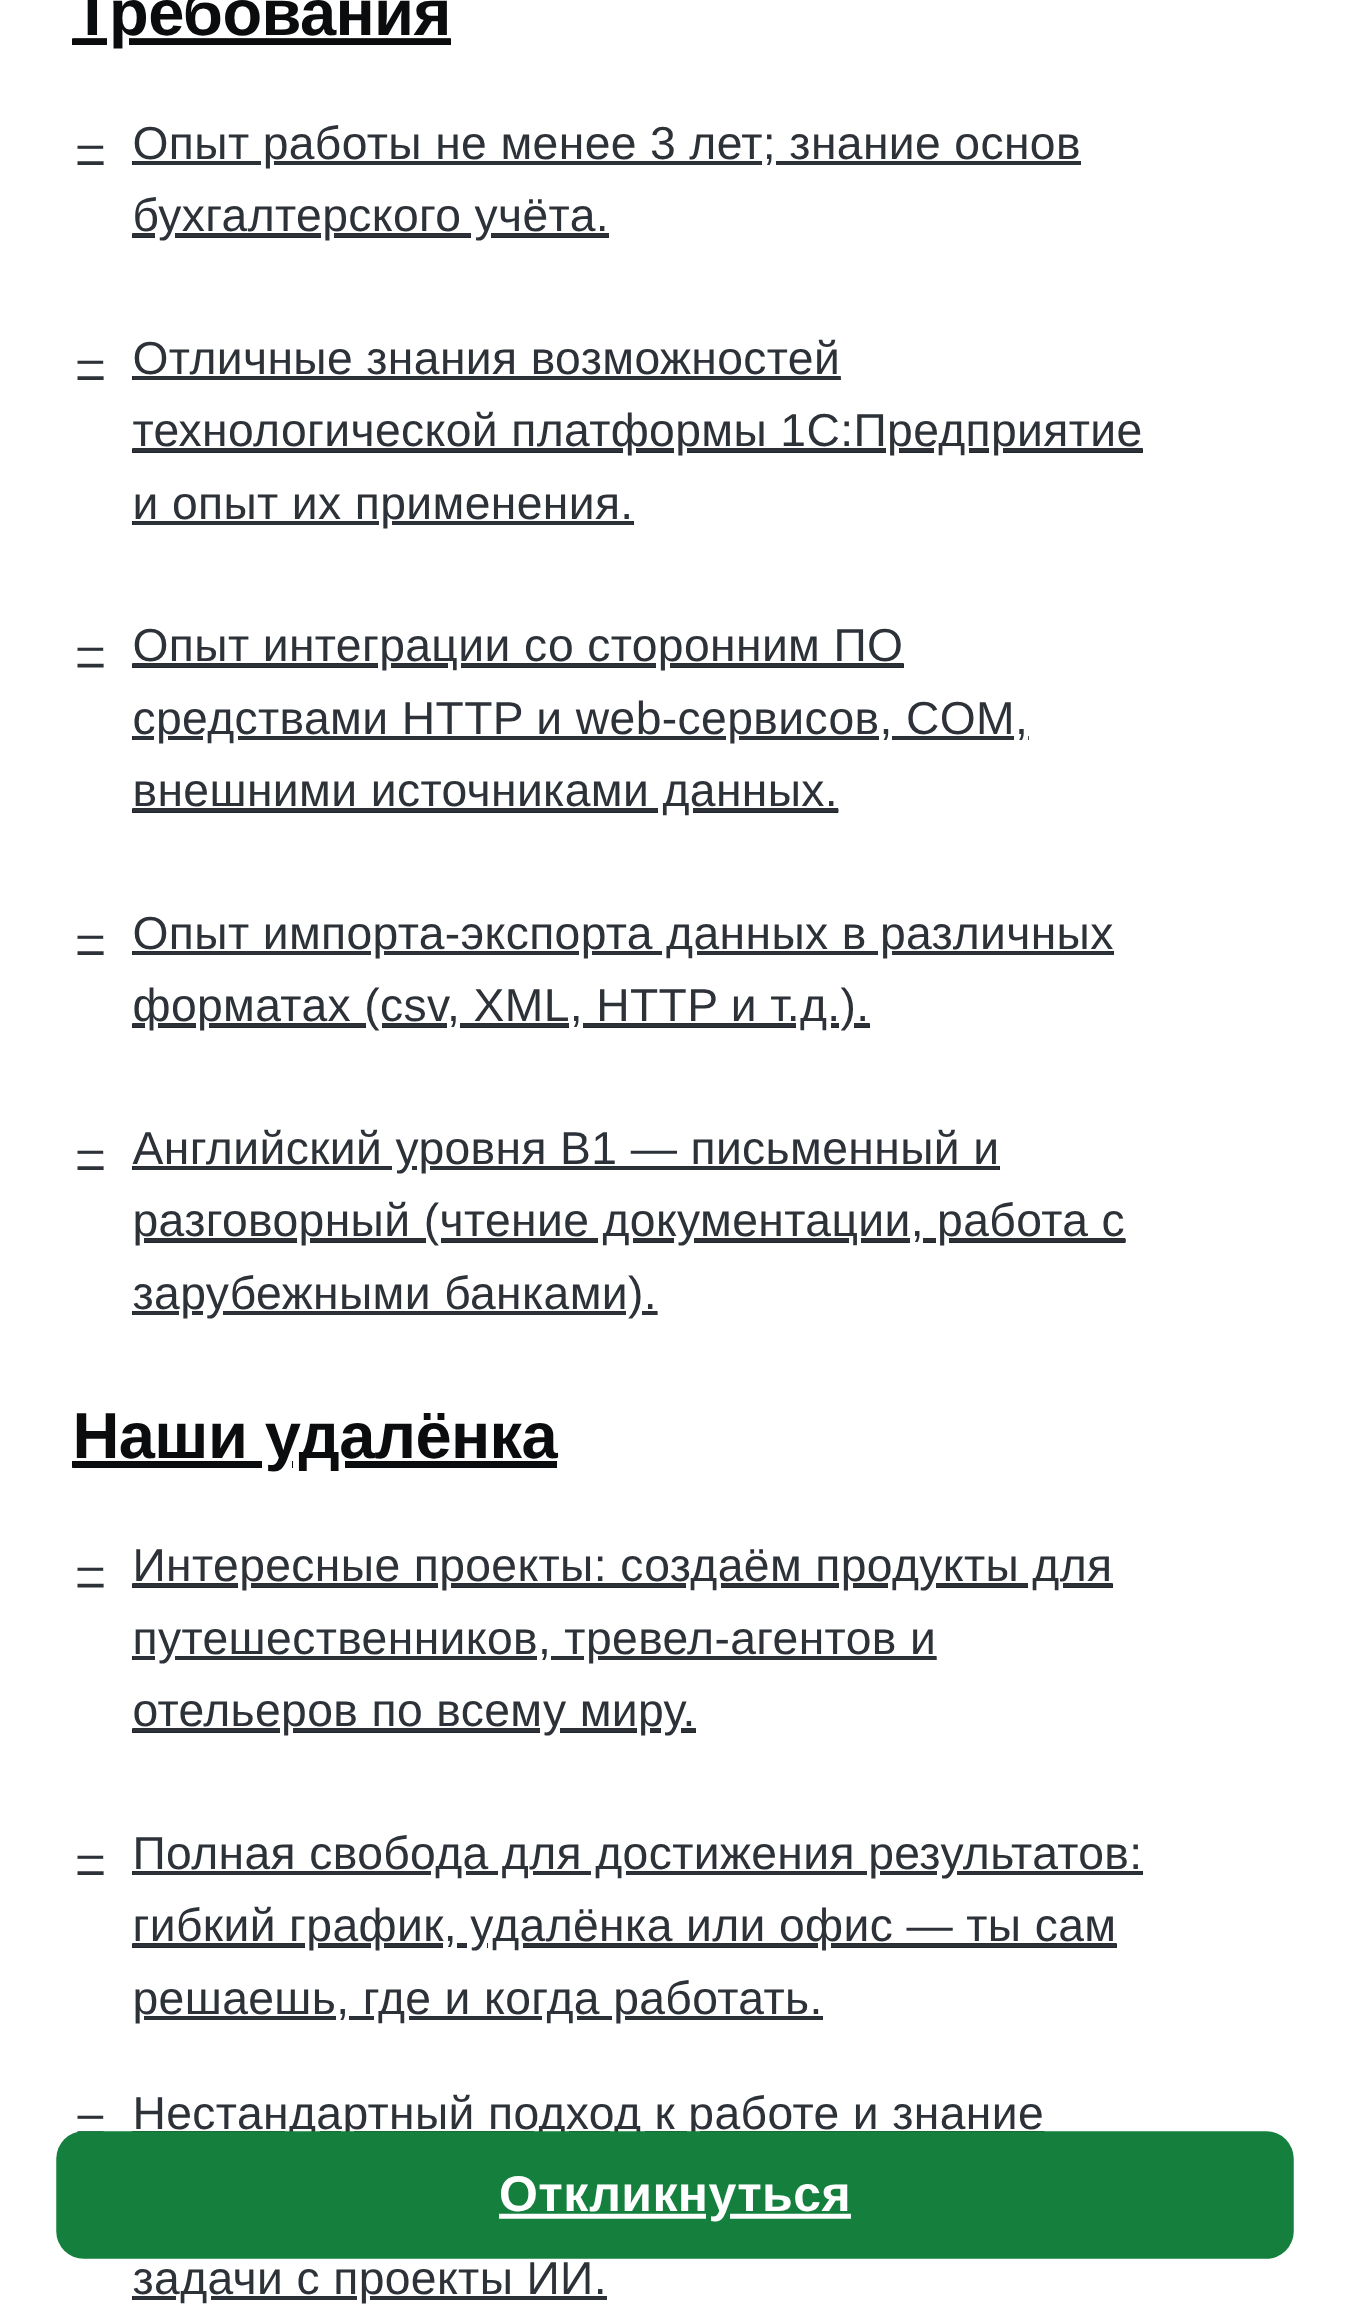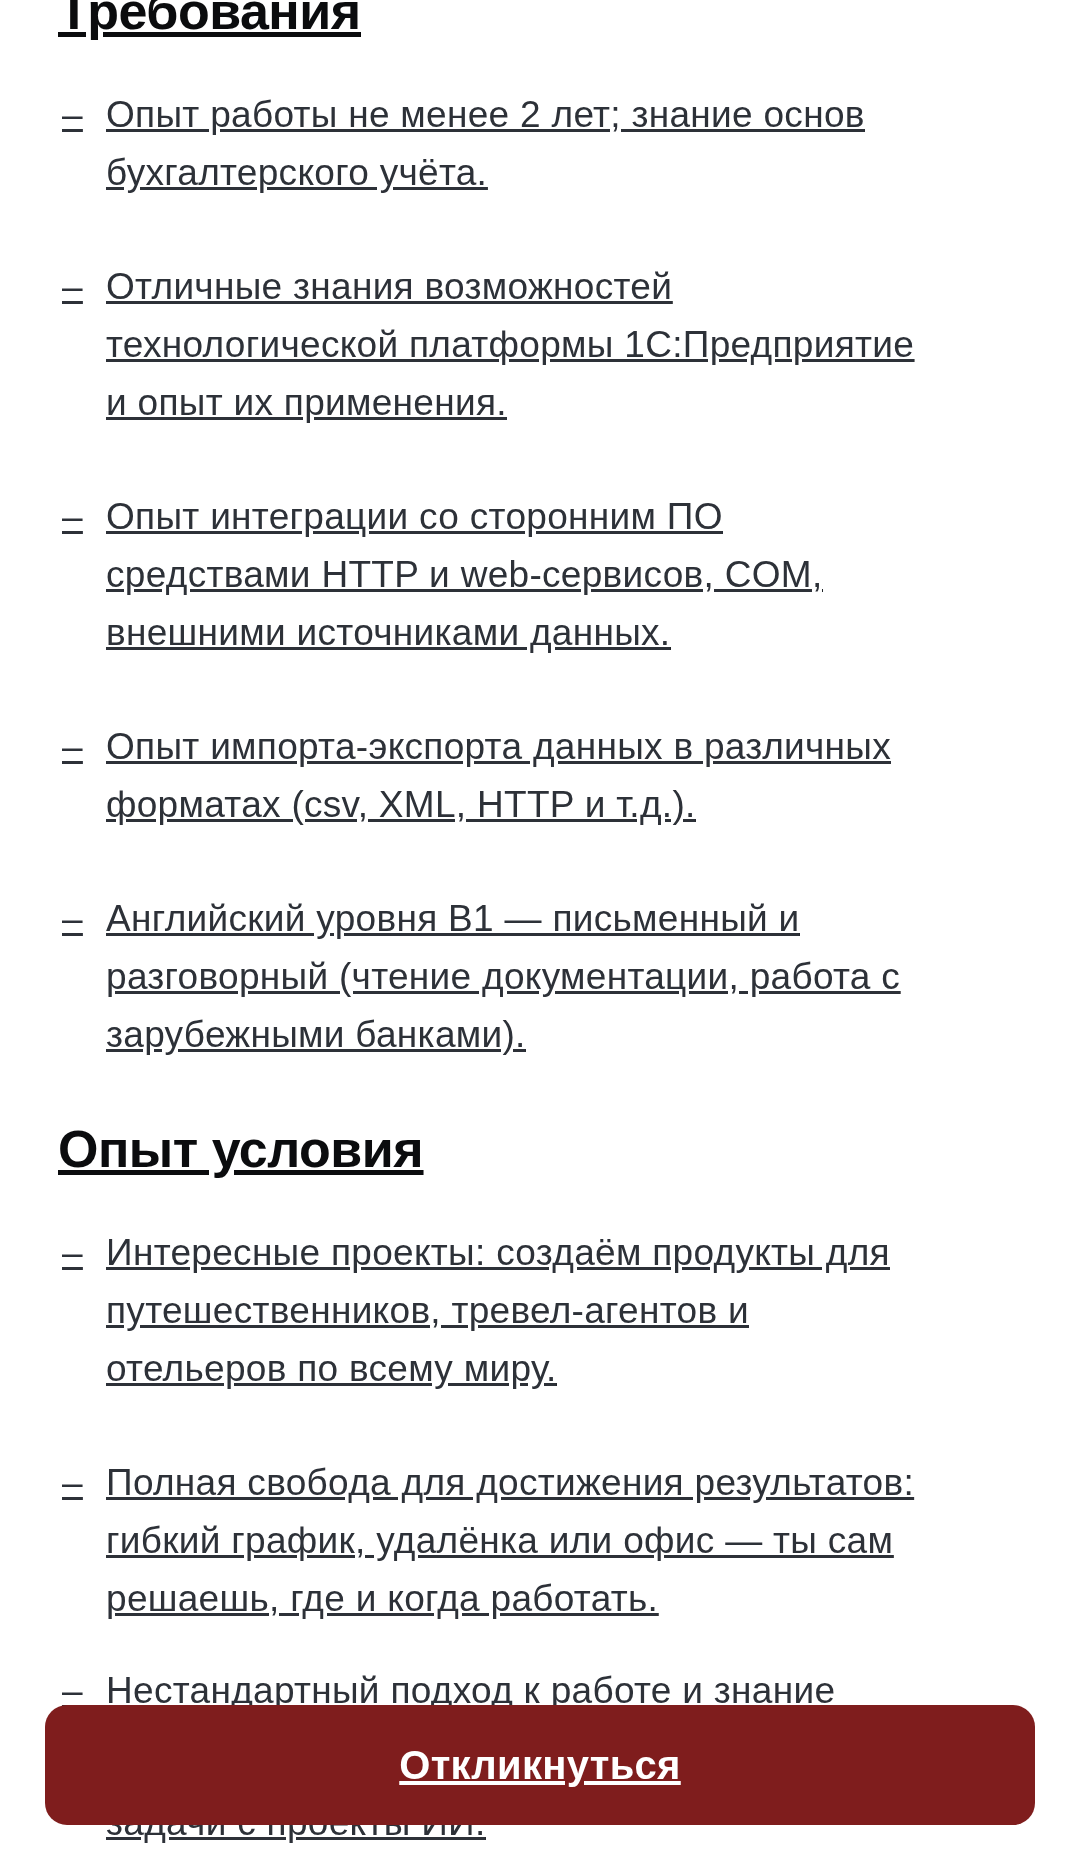--- a/index.html
+++ b/index.html
@@ -52,24 +52,24 @@
   }
   .li-text { white-space: pre-line; }
   li.split-item { margin-top: -22px; margin-bottom: 0; }
   .li-line { line-height: 58px; }
   .li-line.last-line { margin-top: 74px; }  
   .apply-button {
     position: absolute;
     left: 45px;
     top: 1705px;
     width: 990px;
-    height: 120px;
+    height: 102px;
     border: none;
     border-radius: 22px;
-    background: #7f1d1d;
+    background: #15803d;
     color: #ffffff;
     font-family: "Liberation Sans", sans-serif;
     font-size: 40px;
     font-weight: 700;
     letter-spacing: 0.3px;
     display: flex;
     align-items: center;
     justify-content: center;
     cursor: pointer;
   }
@@ -77,21 +77,21 @@
 </head>
 <body>
 
 <div class="page">
   <main class="content">
 
     <section>
       <h2 class="section-heading heading-clipped">Требования</h2>
       <ul class="bullet-list">
         <li>
-          <span class="dash">–</span><span class="li-text">Опыт работы не менее 2 лет; знание основ
+          <span class="dash">–</span><span class="li-text">Опыт работы не менее 3 лет; знание основ
 бухгалтерского учёта.</span>
         </li>
         <li>
           <span class="dash">–</span><span class="li-text">Отличные знания возможностей
 технологической платформы 1С:Предприятие
 и опыт их применения.</span>
         </li>
         <li>
           <span class="dash">–</span><span class="li-text">Опыт интеграции со сторонним ПО
 средствами HTTP и web-сервисов, COM,
@@ -103,21 +103,21 @@
         </li>
         <li>
           <span class="dash">–</span><span class="li-text">Английский уровня B1 — письменный и
 разговорный (чтение документации, работа с
 зарубежными банками).</span>
         </li>
       </ul>
     </section>
 
     <section>
-      <h2 class="section-heading heading-conditions">Опыт условия</h2>
+      <h2 class="section-heading heading-conditions">Наши удалёнка</h2>
       <ul class="bullet-list">
         <li>
           <span class="dash">–</span><span class="li-text">Интересные проекты: создаём продукты для
 путешественников, тревел-агентов и
 отельеров по всему миру.</span>
         </li>
         <li>
           <span class="dash">–</span><span class="li-text">Полная свобода для достижения результатов:
 гибкий график, удалёнка или офис — ты сам
 решаешь, где и когда работать.</span>

